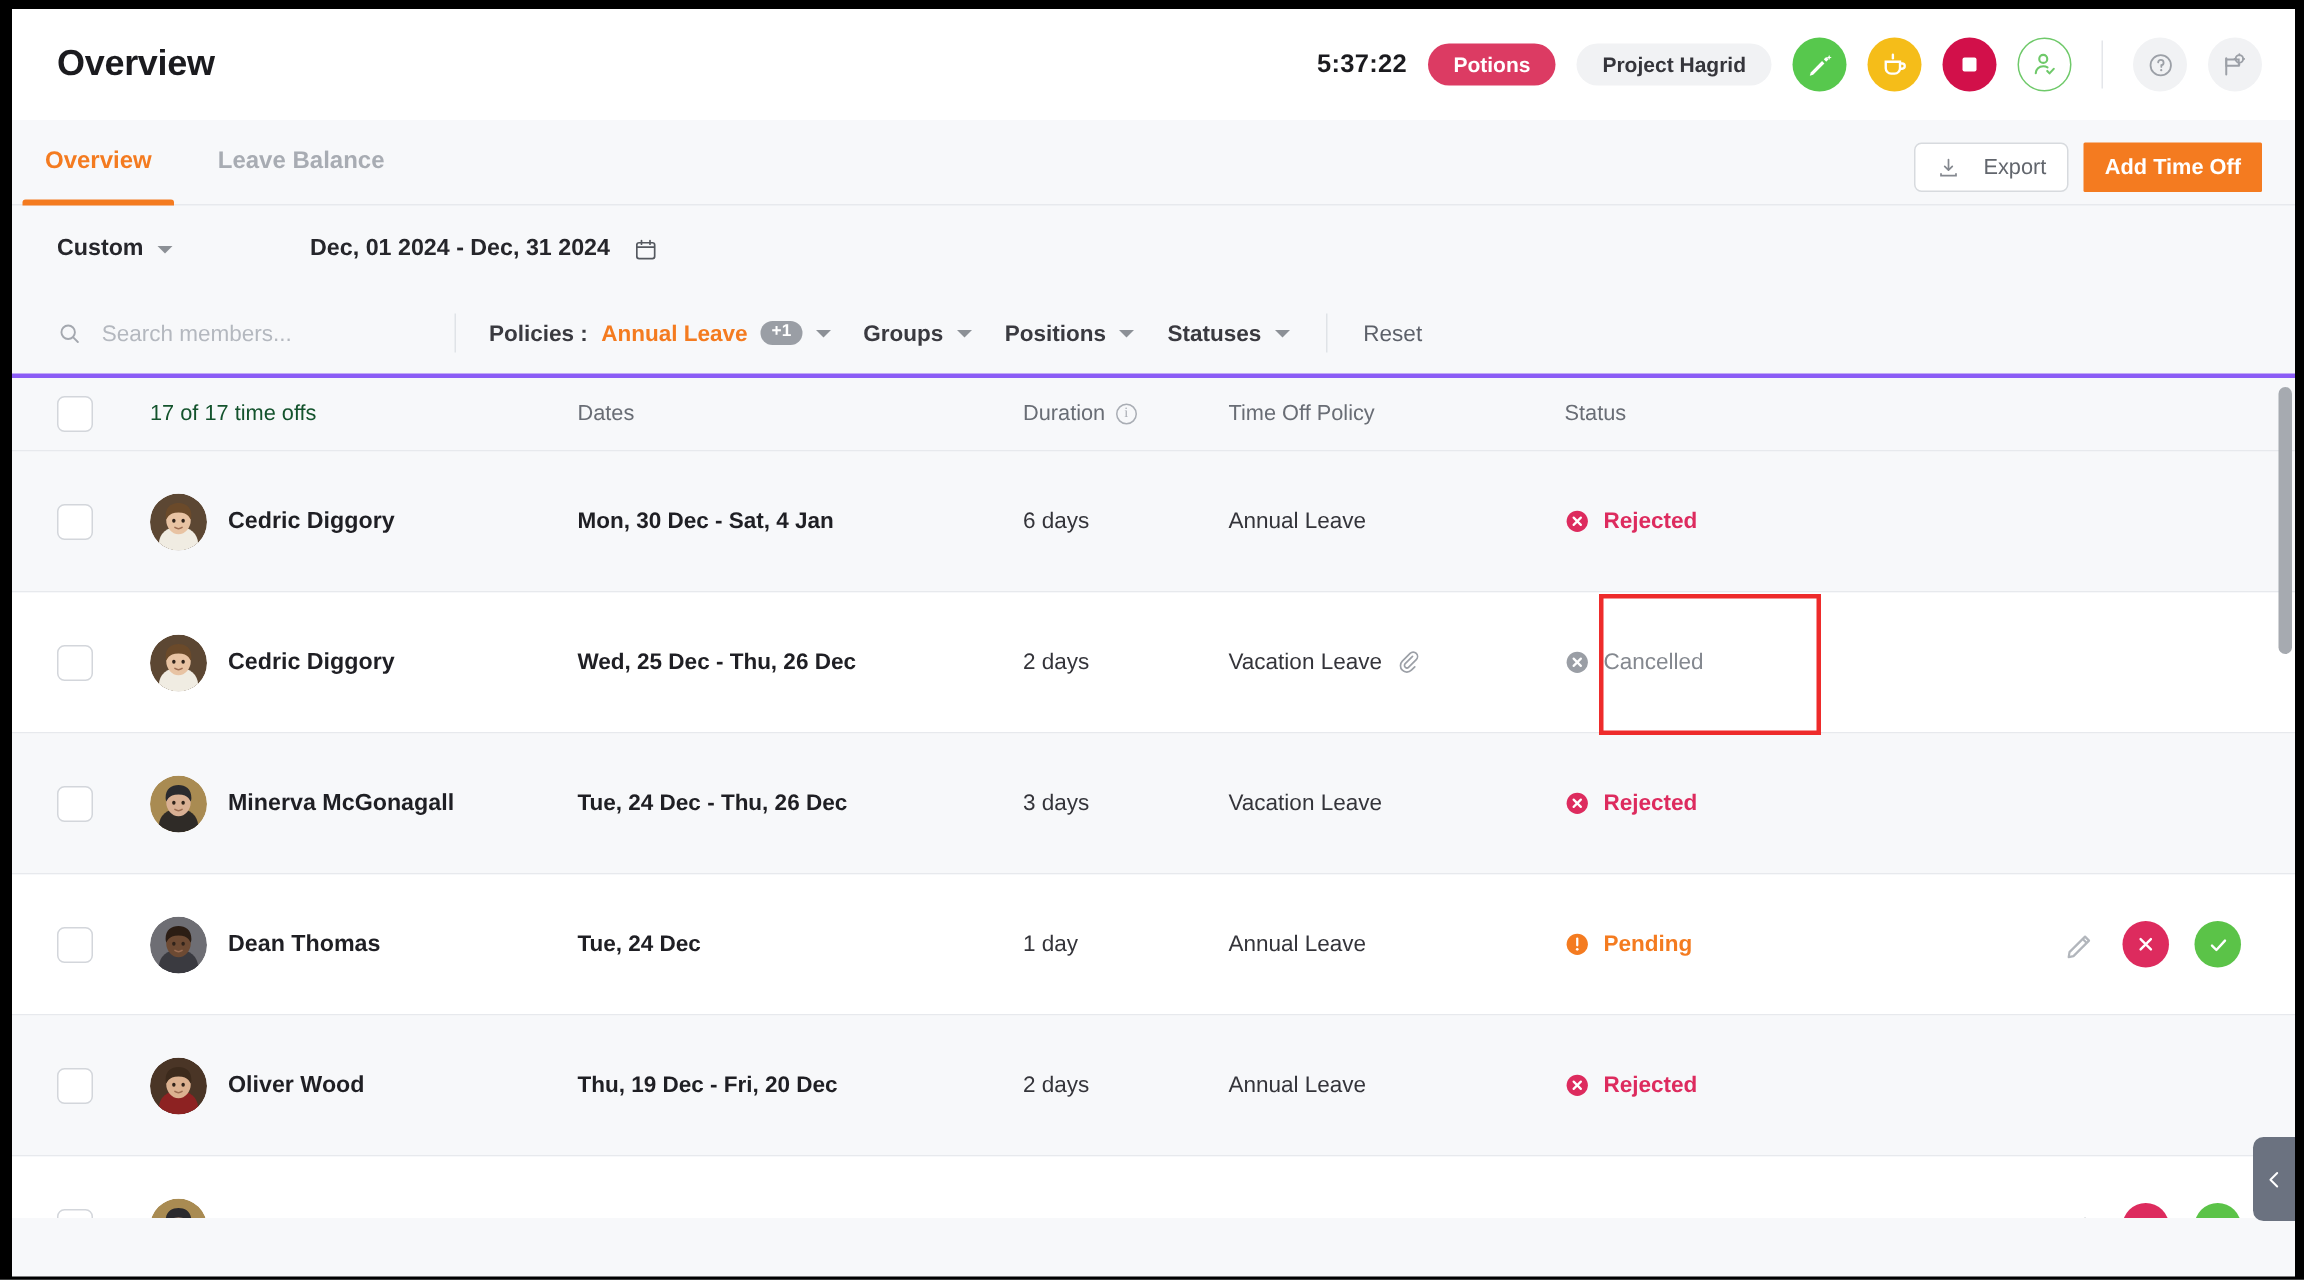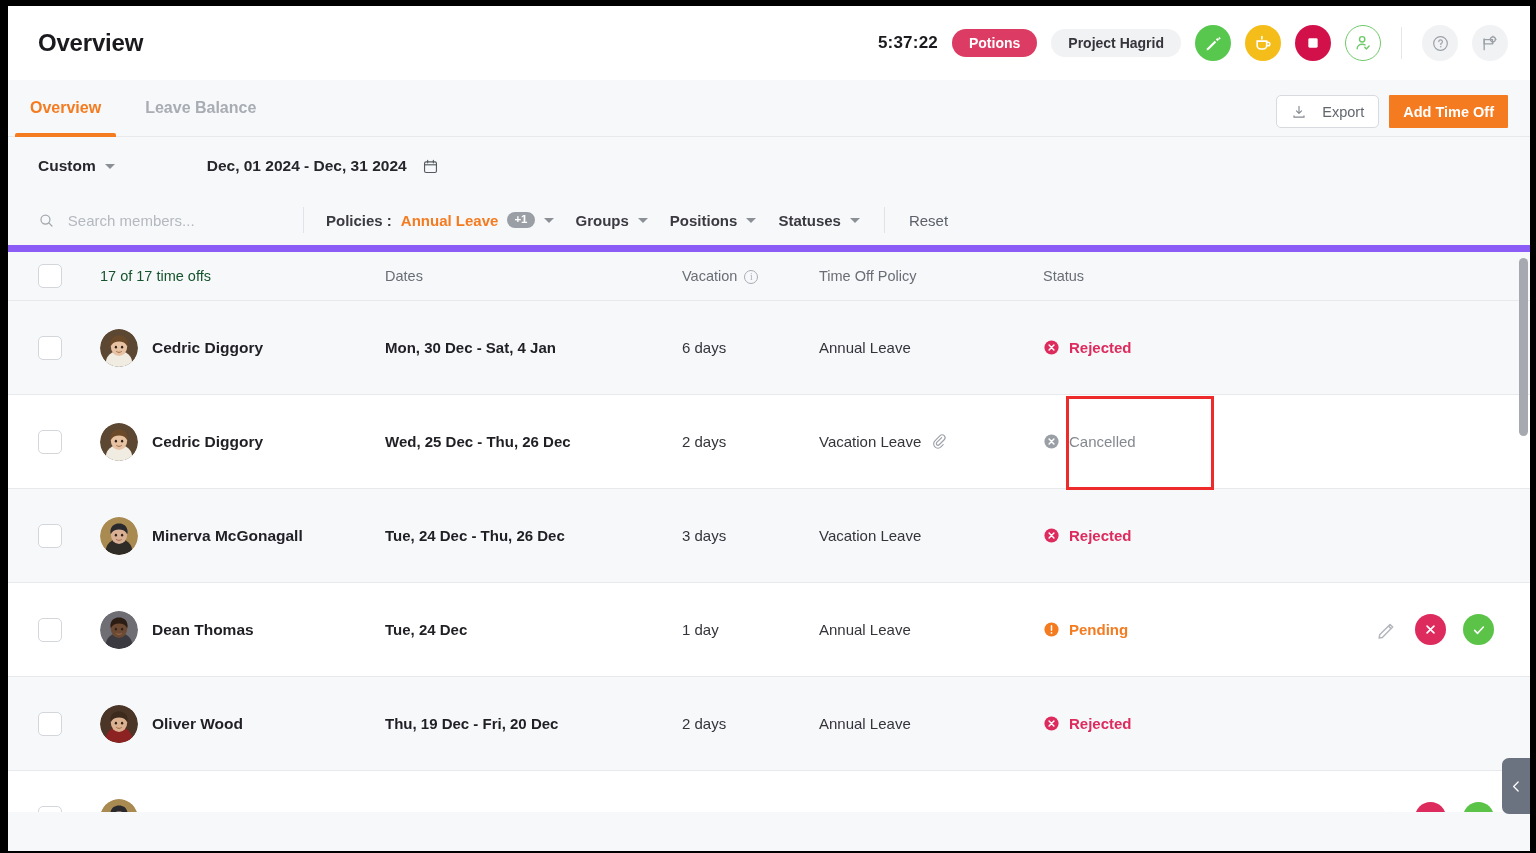--- a/index.html
+++ b/index.html
@@ -160,21 +160,21 @@
     cursor: pointer;
   }
 
   
   .filterrow {
     height: 57px;
     display: flex;
     align-items: center;
     padding: 0 30px;
     background: #f7f8fa;
-    border-bottom: 7px solid #8b5cf6;
+    border-bottom: 3px solid #8b5cf6;
   }
   .search-wrap {
     display: flex; align-items: center; gap: 13px;
     width: 265px;
   }
   .search-input {
     border: none; outline: none; background: transparent;
     font-size: 15px;
     color: #26262b;
     font-family: inherit;
@@ -459,21 +459,21 @@
 
     <div class="thead">
       <div class="chk"></div>
       <div class="col-name">
         <span class="lbl">17 of 17 time offs</span>
       </div>
       <div class="col-dates">
         <span class="lbl">Dates</span>
       </div>
       <div class="col-dur">
-        <span class="lbl">Vacation</span><span class="info-i">i</span>
+        <span class="lbl">Duration</span><span class="info-i">i</span>
       </div>
       <div class="col-policy">
         <span class="lbl">Time Off Policy</span>
       </div>
       <div class="col-status">
         <span class="lbl">Status</span>
       </div>
     </div>
 
     <div id="rows">

